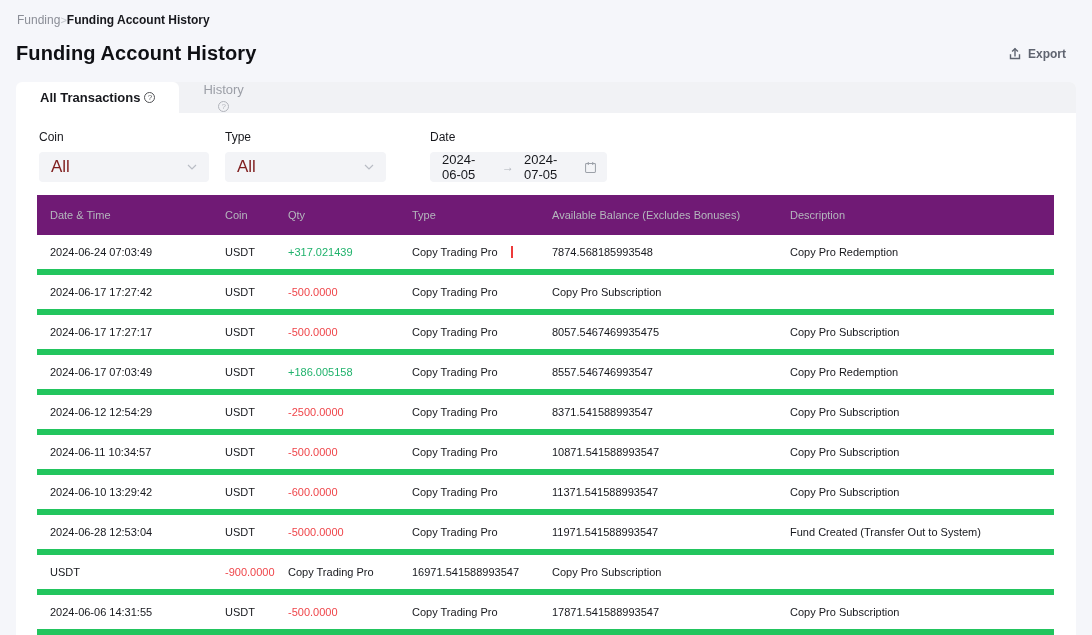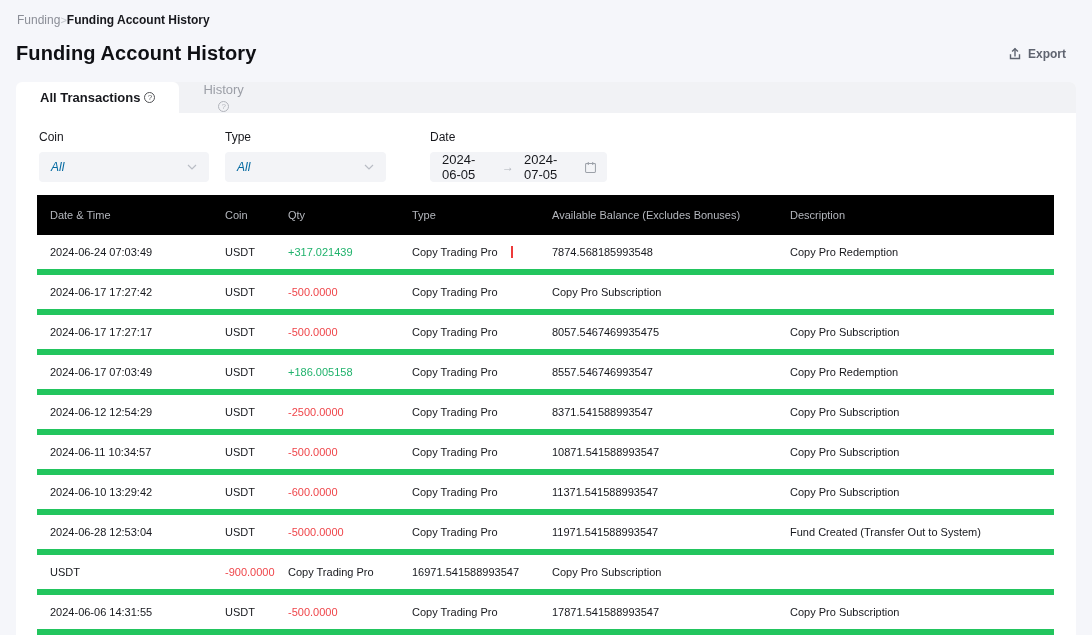--- a/index.html
+++ b/index.html
@@ -59,38 +59,38 @@
 
   
   .filters { display:flex; padding:17px 0 0 23px; }
   .filter-label { font-size:12px; color:#17181d; margin-bottom:8px; }
   .filter-coin { width:170px; margin-right:16px; }
   .filter-type { width:161px; margin-right:44px; }
   .select-box {
     display:flex; align-items:center; justify-content:space-between;
     height:30px; padding:0 12px;
     background:#f3f4f7; border-radius:4px;
-    font-size:12px; color:#0369a1; cursor:pointer;font-style:italic;
+    font-size:17px; color:#7f1d1d; cursor:pointer;
   }
   .date-box {
     display:flex; align-items:center; gap:10px;
     height:30px; padding:0 10px 0 12px;
     background:#f3f4f7; border-radius:4px;
     font-size:13px; color:#17181d; cursor:pointer; width:177px;
   }
   .date-arrow { color:#aeb2ba; font-size:12px; }
 
   
   .table { padding:13px 22px 0 21px; }
   .thead, .trow {
     display:grid;
     grid-template-columns:188px 63px 124px 140px 238px 1fr;
     align-items:center; height:40px;
   }
-  .thead { background:#000000; font-size:11px; color:#b4b7bd; height:40px; }
+  .thead { background:#701a75; font-size:11px; color:#b4b7bd; height:40px; }
   .thead .tcell:first-child, .trow .tcell:first-child { padding-left:13px; }
   .trow { border-bottom:6px solid #22c55e; font-size:11px; color:#17181d; }
   .tcell { overflow:hidden; white-space:nowrap; }
   .tcell.positive { color:#20b26c; }
   .tcell.negative { color:#ef454a; }
   .hl-box {
     display:inline-block;
     border:2px solid #ed3a3a; border-radius:6px;
     padding:5px 13px 6px 14px; margin:-9px 0 -9px -16px;
   }

